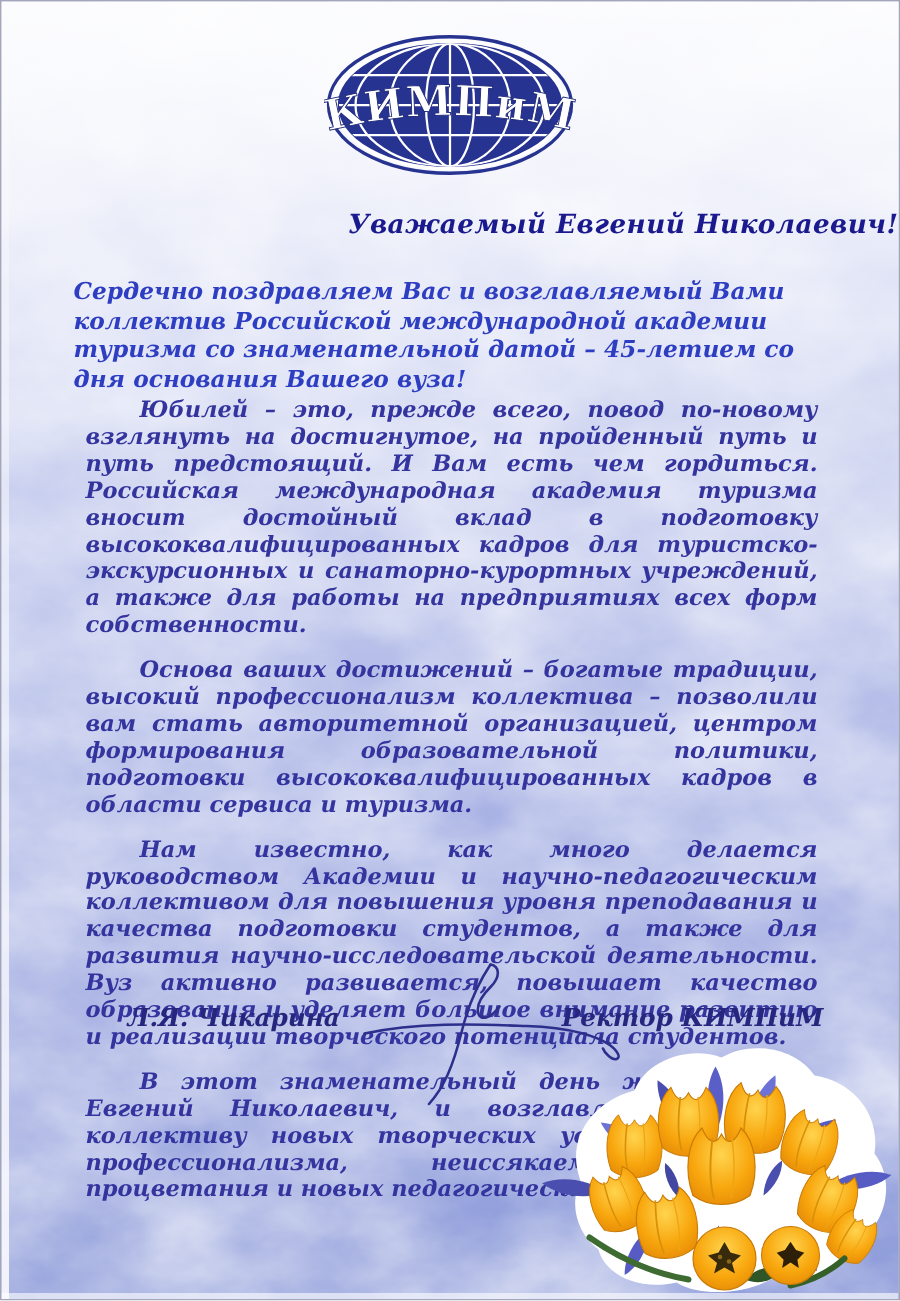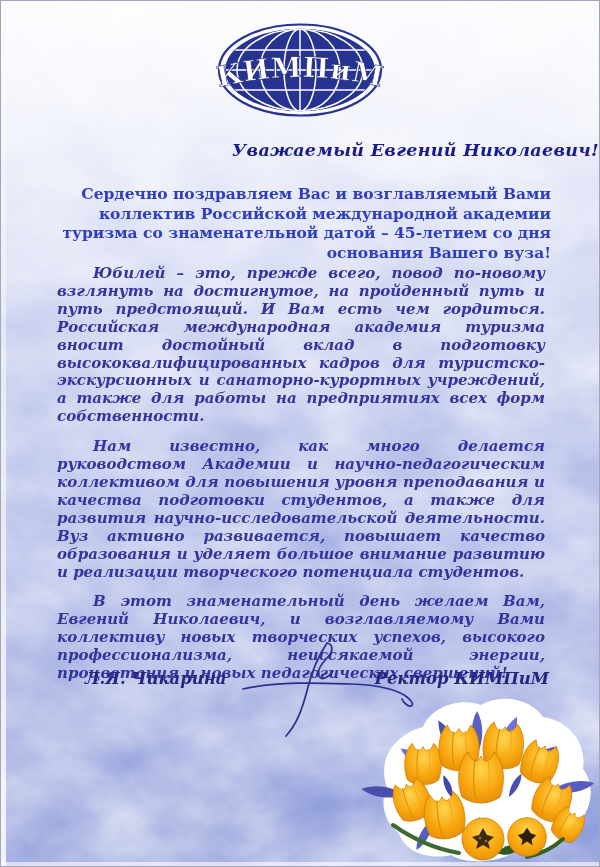--- a/index.html
+++ b/index.html
@@ -17,23 +17,23 @@
   .content { position: absolute; inset: 0; }
   .logo-wrap { position: absolute; top: 22px; left: 50%; transform: translateX(-50%); }
   .salutation {
     position: absolute; top: 139px; left: 0; right: 0;
     text-align: right;
     font-size: 17.5px; font-weight: bold; font-style: italic;
     color: #1a1a8e; letter-spacing: 0.3px;
   }
   .intro {
     position: absolute; top: 183px; left: 48px; right: 48px;
-    text-align: right;
+    text-align: left;
     font-size: 15.5px; line-height: 19.5px;
-    font-weight: bold; 
+    font-weight: bold; font-style: italic;
     color: #2e3ec2;
   }
   .body-text {
     position: absolute; top: 252px; left: 44px; right: 42px;
     font-size: 15px; line-height: 17.9px;
     font-weight: bold; font-style: italic;
     color: #34349f;
     text-align: justify;
   }
   .body-text p { margin: 12px; text-indent: 36px; }
@@ -115,20 +115,21 @@
         </text>
       </svg>
     </div>
 
     <div class="salutation">Уважаемый Евгений Николаевич!</div>
 
     <div class="intro">Сердечно поздравляем Вас и возглавляемый Вами коллектив Российской международной академии туризма со знаменательной датой – 45-летием со дня основания Вашего вуза!</div>
 
     <div class="body-text">
       <p>Юбилей – это, прежде всего, повод по-новому взглянуть на достигнутое, на пройденный путь и путь предстоящий. И Вам есть чем гордиться. Российская международная академия туризма вносит достойный вклад в подготовку высококвалифицированных кадров для туристско-экскурсионных и санаторно-курортных учреждений, а также для работы на предприятиях всех форм собственности.</p>
+      <p>Основа ваших достижений – богатые традиции, высокий профессионализм коллектива – позволили вам стать авторитетной организацией, центром формирования образовательной политики, подготовки высококвалифицированных кадров в области сервиса и туризма.</p>
       <p>Нам известно, как много делается руководством Академии и научно-педагогическим коллективом для повышения уровня преподавания и качества подготовки студентов, а также для развития научно-исследовательской деятельности. Вуз активно развивается, повышает качество образования и уделяет большое внимание развитию и реализации творческого потенциала студентов.</p>
       <p>В этот знаменательный день желаем Вам, Евгений Николаевич, и возглавляемому Вами коллективу новых творческих успехов, высокого профессионализма, неиссякаемой энергии, процветания и новых педагогических свершений!</p>
     </div>
 
     <div class="sig-row">
       <span>Л.Я. Чикарина</span>
       <span>Ректор КИМПиМ</span>
     </div>
 
     <svg class="sig-svg" width="180" height="100" viewBox="0 0 180 100" aria-hidden="true">

